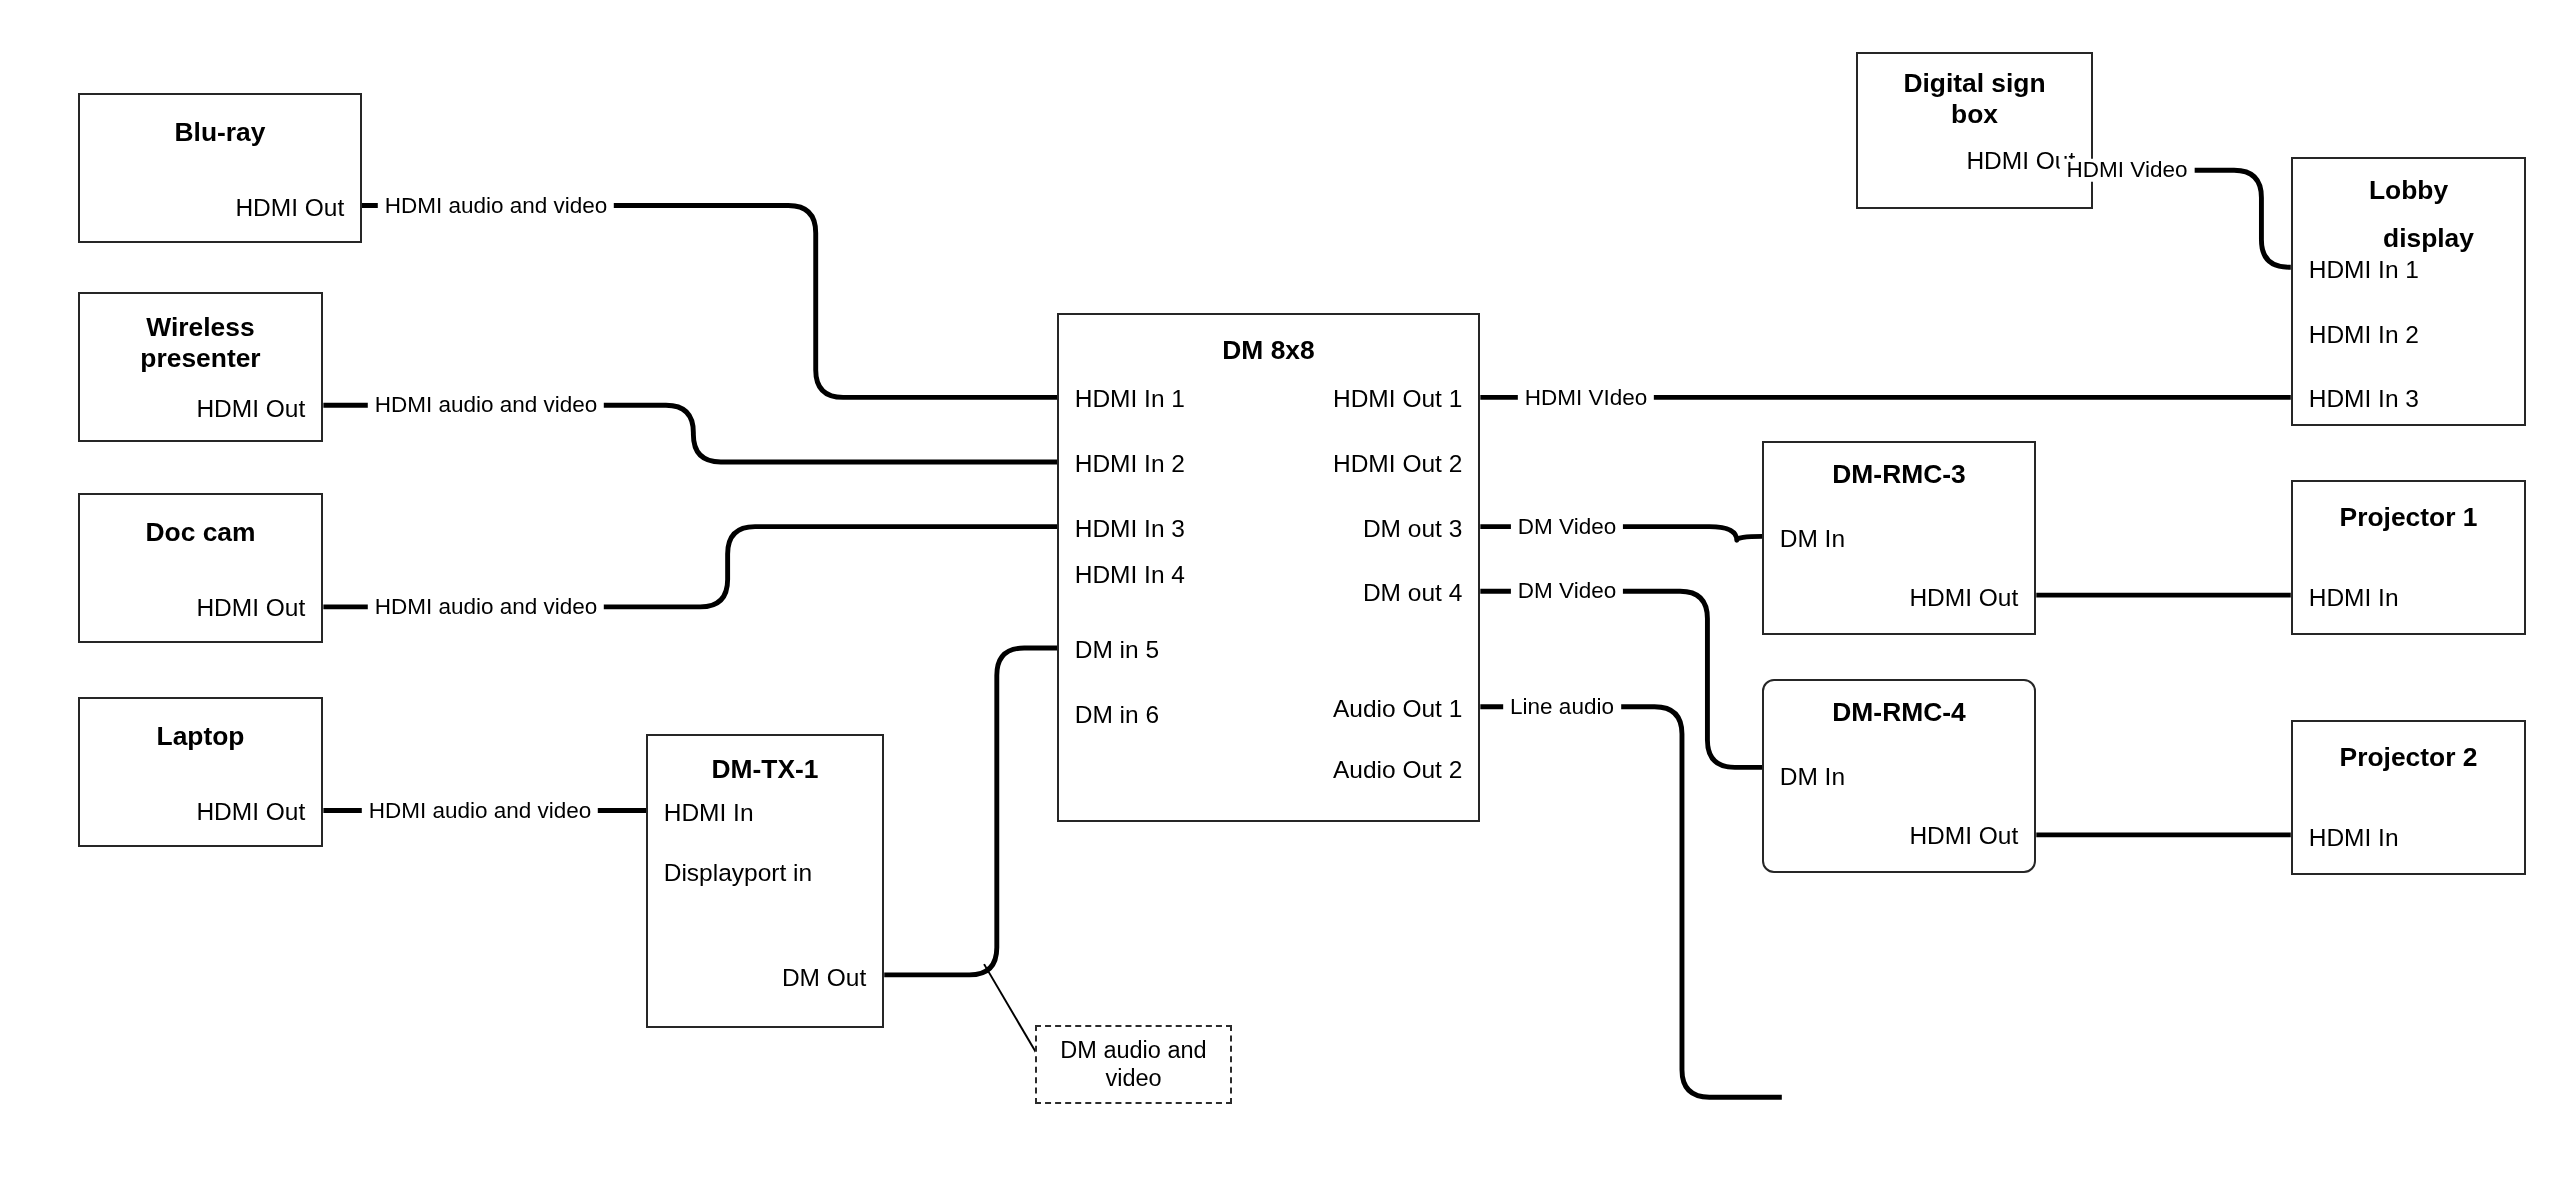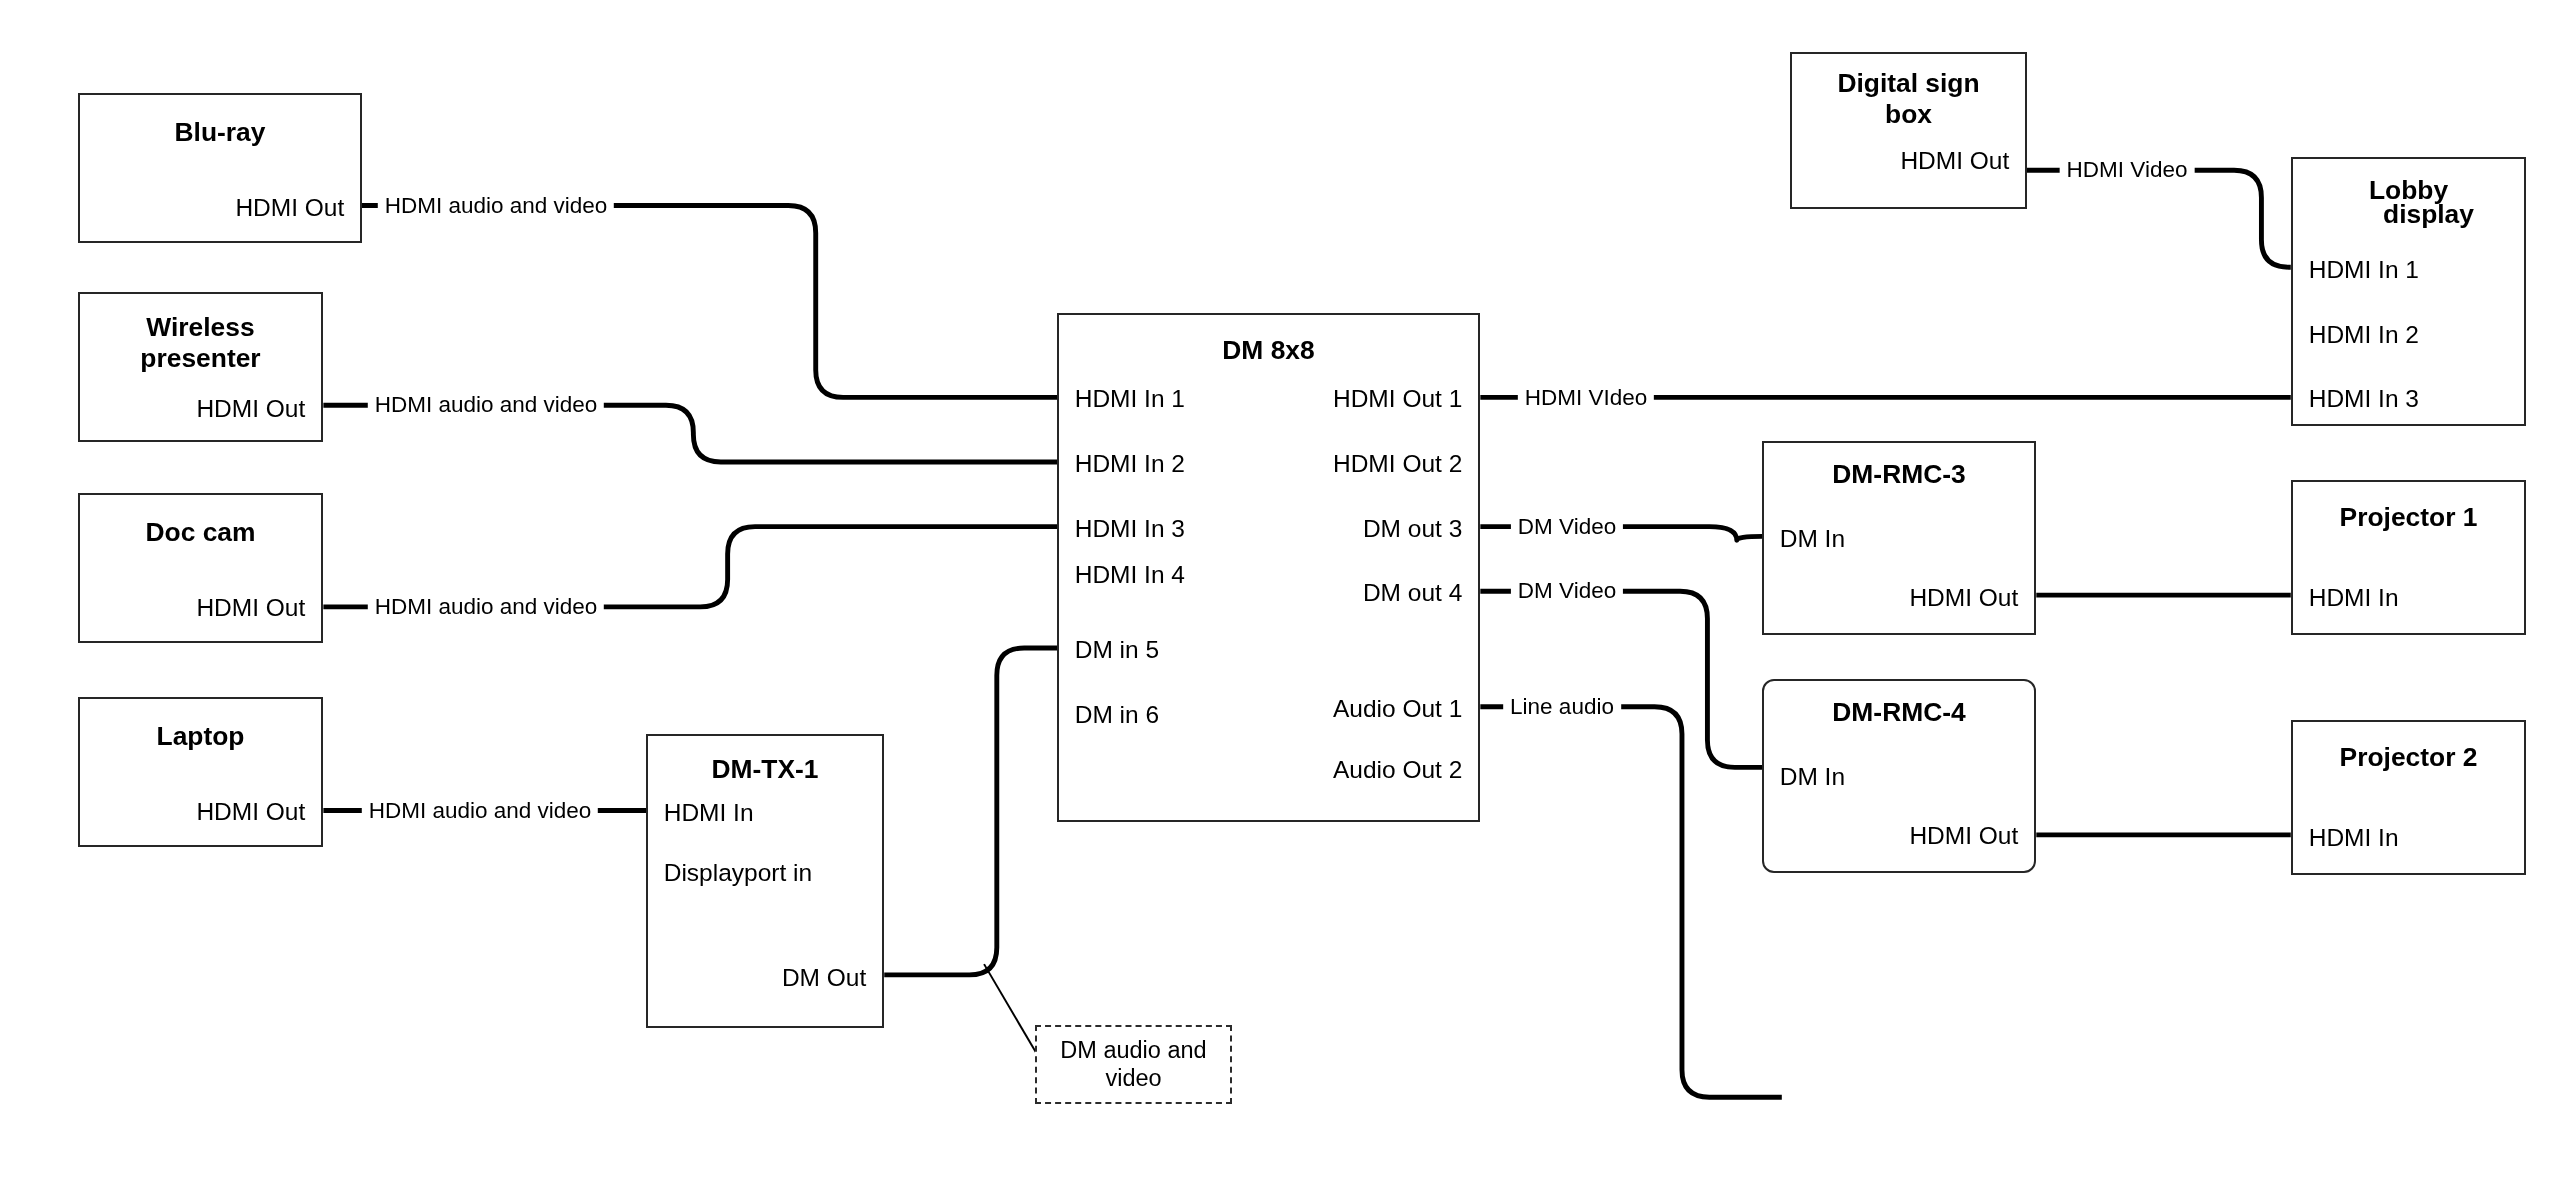--- a/index.html
+++ b/index.html
@@ -173,29 +173,29 @@
     <div class="port left" style="top:387px;">DM in 6</div>
 
     <div class="port right" style="top:71px;">HDMI Out 1</div>
     <div class="port right" style="top:136px;">HDMI Out 2</div>
     <div class="port right" style="top:201px;">DM out 3</div>
     <div class="port right" style="top:265px;">DM out 4</div>
     <div class="port right" style="top:381px;">Audio Out 1</div>
     <div class="port right" style="top:442px;">Audio Out 2</div>
   </div>
 
-  <div class="device" style="left:1790px; top:52px; width:237px; height:157px;">
+  <div class="device" style="left:1856px; top:52px; width:237px; height:157px;">
     <div class="device-title" style="top:13.7px;">Digital sign</div>
     <div class="device-title" style="top:45px;">box</div>
     <div class="port right" style="top:94px;">HDMI Out</div>
   </div>
 
   <div class="device" style="left:2291px; top:157px; width:235px; height:269px;padding-left:9px;">
     <div class="device-title" style="top:15.7px;">Lobby</div>
-    <div class="device-title" style="top:40px;margin-left:40px;">display</div>
+    <div class="device-title" style="top:64px;margin-left:40px;">display</div>
     <div class="port left" style="top:98px;">HDMI In 1</div>
     <div class="port left" style="top:163px;">HDMI In 2</div>
     <div class="port left" style="top:227px;">HDMI In 3</div>
   </div>
 
   <div class="device" style="left:1762px; top:441px; width:274px; height:194px;text-decoration:underline;">
     <div class="device-title" style="top:15.7px;">DM-RMC-3</div>
     <div class="port left" style="top:83px;">DM In</div>
     <div class="port right" style="top:142px;">HDMI Out</div>
   </div>

